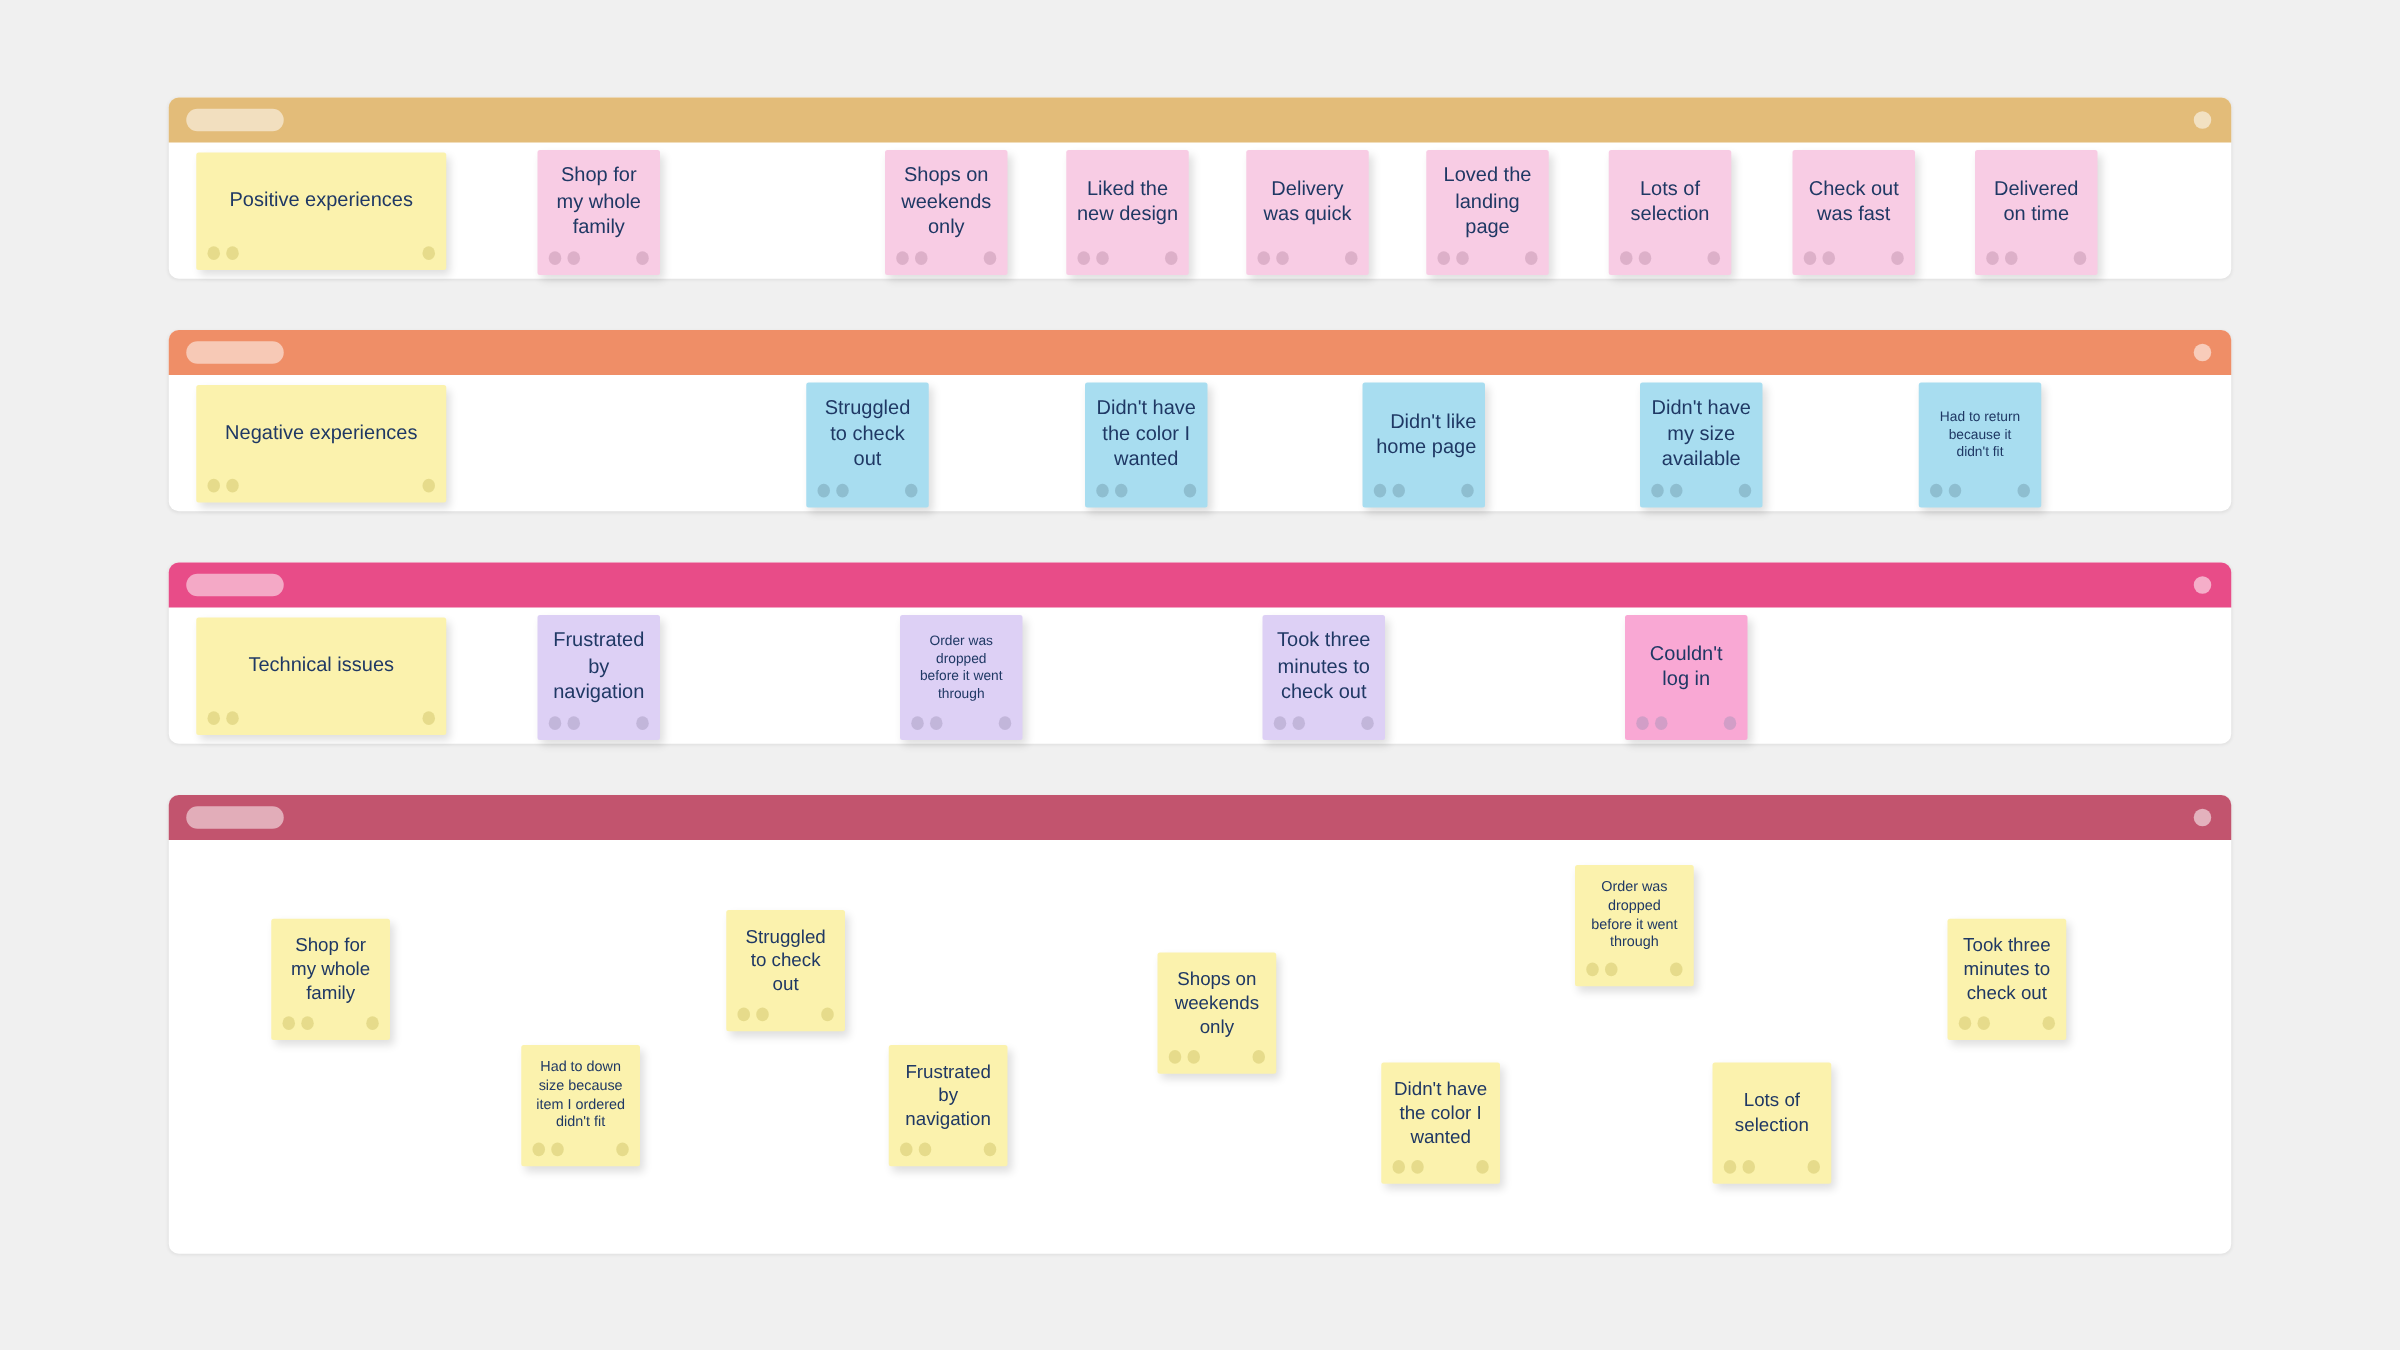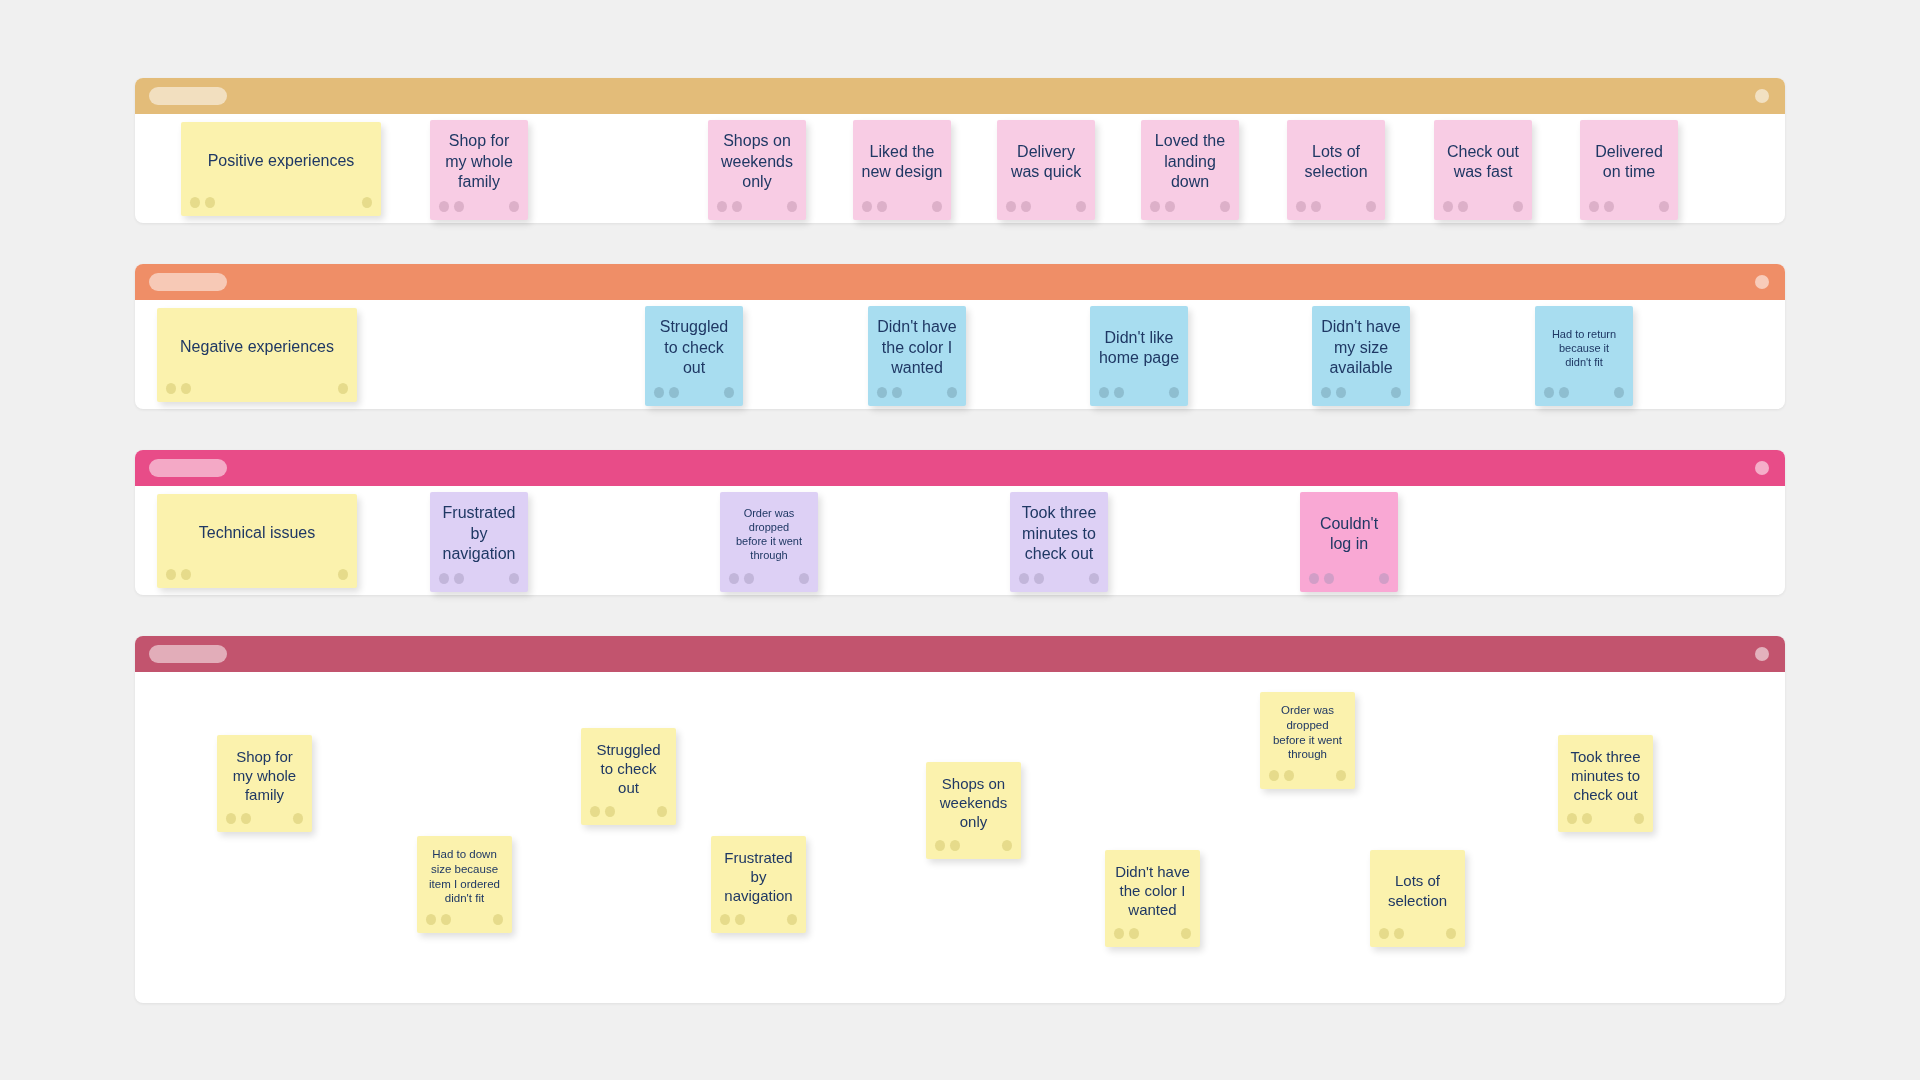--- a/index.html
+++ b/index.html
@@ -98,21 +98,21 @@
 </head>
 <body>
 
 <div id="board">
     <div class="group" style="top: 0px; height: 145px;">
       <div class="group-header" style="background: rgb(227, 188, 121);">
         <div class="group-title-pill"></div>
         <div class="group-dot"></div>
       </div>
       <div class="group-body" style="height: 109px;">
-        <div class="note sz-label" style="left: 22px; top: 8px; background: rgb(251, 242, 173); margin-left: 24px;">
+        <div class="note sz-label" style="left: 22px; top: 8px; background: rgb(251, 242, 173);">
           <span class="note-text">Positive experiences</span>
           <span class="dot dot-a" style="background: rgb(201, 189, 94);"></span>
           <span class="dot dot-b" style="background: rgb(201, 189, 94);"></span>
           <span class="dot dot-c" style="background: rgb(201, 189, 94);"></span>
         </div>
         <div class="note sz-tall" style="left: 295px; top: 6px; background: rgb(248, 204, 228);">
           <span class="note-text">Shop for
 my whole
 family</span>
           <span class="dot dot-a" style="background: rgb(184, 138, 165);"></span>
@@ -137,21 +137,21 @@
         <div class="note sz-tall" style="left: 862px; top: 6px; background: rgb(248, 204, 228);">
           <span class="note-text">Delivery
 was quick</span>
           <span class="dot dot-a" style="background: rgb(184, 138, 165);"></span>
           <span class="dot dot-b" style="background: rgb(184, 138, 165);"></span>
           <span class="dot dot-c" style="background: rgb(184, 138, 165);"></span>
         </div>
         <div class="note sz-tall" style="left: 1006px; top: 6px; background: rgb(248, 204, 228);">
           <span class="note-text">Loved the
 landing
-down</span>
+page</span>
           <span class="dot dot-a" style="background: rgb(184, 138, 165);"></span>
           <span class="dot dot-b" style="background: rgb(184, 138, 165);"></span>
           <span class="dot dot-c" style="background: rgb(184, 138, 165);"></span>
         </div>
         <div class="note sz-tall" style="left: 1152px; top: 6px; background: rgb(248, 204, 228);">
           <span class="note-text">Lots of
 selection</span>
           <span class="dot dot-a" style="background: rgb(184, 138, 165);"></span>
           <span class="dot dot-b" style="background: rgb(184, 138, 165);"></span>
           <span class="dot dot-c" style="background: rgb(184, 138, 165);"></span>
@@ -193,21 +193,21 @@
           <span class="dot dot-c" style="background: rgb(107, 147, 164);"></span>
         </div>
         <div class="note sz-tall" style="left: 733px; top: 6px; background: rgb(168, 221, 240);">
           <span class="note-text">Didn't have
 the color I
 wanted</span>
           <span class="dot dot-a" style="background: rgb(107, 147, 164);"></span>
           <span class="dot dot-b" style="background: rgb(107, 147, 164);"></span>
           <span class="dot dot-c" style="background: rgb(107, 147, 164);"></span>
         </div>
-        <div class="note sz-tall" style="left: 955px; top: 6px; background: rgb(168, 221, 240);">
+        <div class="note sz-tall" style="left: 955px; top: 6px; background: rgb(168, 221, 240); text-align: right;">
           <span class="note-text">Didn't like
 home page</span>
           <span class="dot dot-a" style="background: rgb(107, 147, 164);"></span>
           <span class="dot dot-b" style="background: rgb(107, 147, 164);"></span>
           <span class="dot dot-c" style="background: rgb(107, 147, 164);"></span>
         </div>
         <div class="note sz-tall" style="left: 1177px; top: 6px; background: rgb(168, 221, 240);">
           <span class="note-text">Didn't have
 my size
 available</span>

